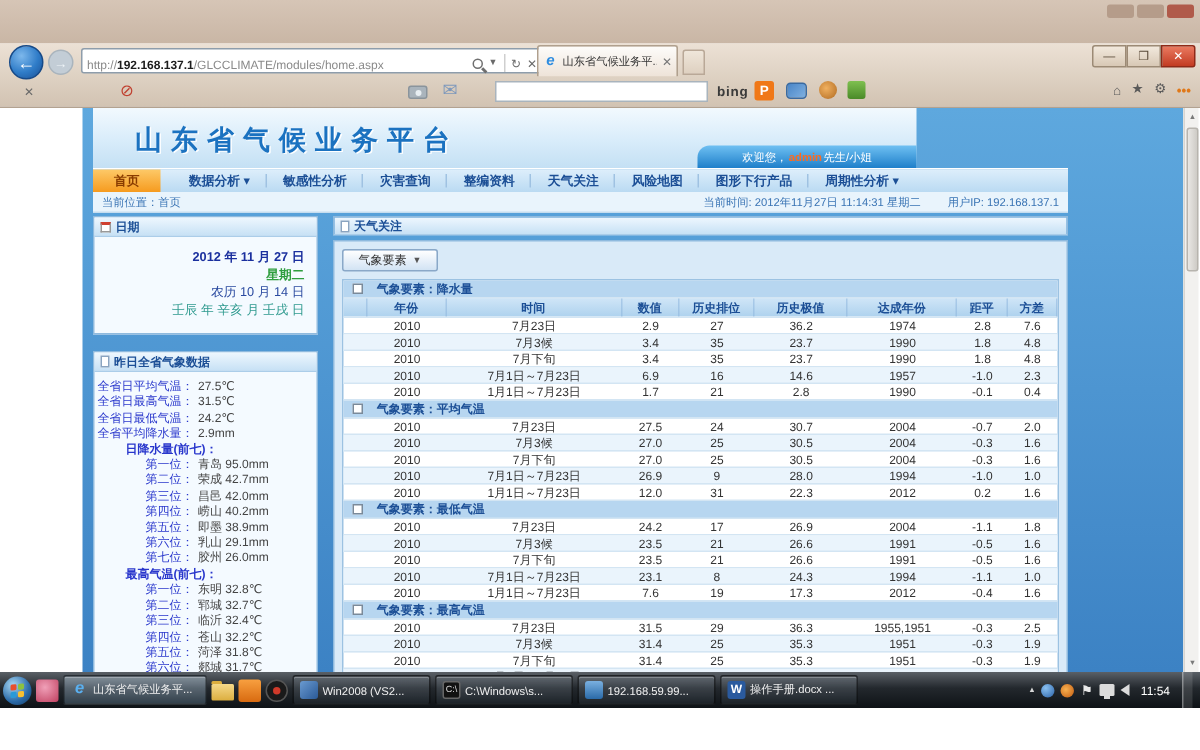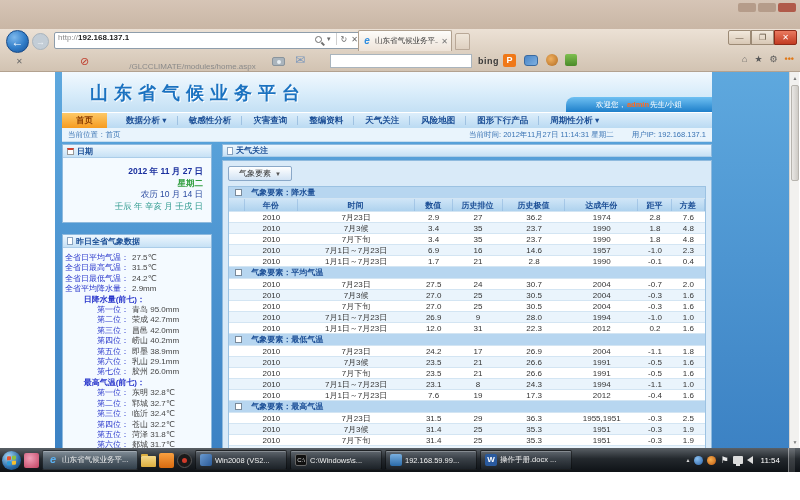--- a/index.html
+++ b/index.html
@@ -20,21 +20,21 @@
                border-bottom:1px solid #b3a290; }
   .row1 { position:absolute; left:0; top:0; width:800px; height:22px; }
   .btn-back { position:absolute; left:6px; top:1px; width:23px; height:23px; border-radius:50%;
               background:radial-gradient(circle at 35% 30%,#7db8ec,#2f7cc8 55%,#1a4f93);
               border:1px solid #174a88; color:#fff; font-size:12px; font-weight:bold;
               display:flex; align-items:center; justify-content:center; }
   .btn-fwd { position:absolute; left:32px; top:4px; width:17px; height:17px; border-radius:50%;
              background:#c3cdd6; border:1px solid #a9b4bd; color:#eef3f7; font-size:9px;
              display:flex; align-items:center; justify-content:center; }
   .addr { position:absolute; left:54px; top:3px; width:308px; height:17px; background:#fff;
-          border:1px solid #8e9dab; border-radius:2px; display:flex; align-items:flex-start;
+          border:1px solid #8e9dab; border-radius:2px; display:flex; align-items:flex-end;
           padding:0 3px; font-size:8px; }
   .addr .u-scheme { color:#8a8a8a; }
   .addr .u-host { color:#1c1c1c; font-weight:bold; }
   .addr .u-path { color:#8a8a8a; overflow:hidden; white-space:nowrap; flex:1;margin-top:29px; }
   .addr-icons { display:flex; align-items:center; gap:4px; color:#6a6a6a; }
   .mag { width:7px; height:7px; border:1.4px solid #6f6f6f; border-radius:50%; position:relative; }
   .mag::after { content:""; position:absolute; width:4px; height:1.5px; background:#6f6f6f;
                 transform:rotate(45deg); left:5px; top:6px; }
   .tiny { font-size:6px; } .i8 { font-size:8px; } .i9 { font-size:9px; }
   .sep-v { width:1px; height:12px; background:#cfcfcf; }
@@ -71,21 +71,21 @@
              background:linear-gradient(180deg,#7fc050,#4a8a28); }
   .r2-right { position:absolute; right:6px; top:3px; display:flex; gap:7px; align-items:center; color:#5a5a5a; }
   .dots { color:#e07818; font-weight:bold; font-size:9px; }
 
   
   .viewport { position:absolute; left:0; top:72px; width:789px; height:376px; background:#fff; overflow:hidden; }
   .shell { position:absolute; left:55px; top:0; width:734px; height:376px;
            background:linear-gradient(180deg,#5ea8de,#3c82c4); }
   .content { position:absolute; left:7px; top:0; width:650px; height:376px; }
 
-  .site-header { position:relative; width:650px; height:40px;
+  .site-header { position:relative; width:549px; height:40px;
                  background:linear-gradient(180deg,#f2f9fe 0%,#d8ecfa 55%,#c4e0f4 100%);text-align:right; }
   .site-title { position:absolute; left:28px; top:9px; font-size:18px; font-weight:bold; color:#1b72c0;
                 letter-spacing:6px; text-shadow:1px 1px 0 #ffffff; }
   .welcome { position:absolute; right:0; bottom:0; width:146px; height:15px;
              background:linear-gradient(180deg,#6fc0f2,#1e7fca); border-radius:8px 0 0 0;
              display:flex; align-items:center; justify-content:center; font-size:7.5px; color:#fff; }
   .welcome .usr { color:#ff6a1e; font-weight:bold; margin:0 1px; }
 
   .nav-bar { position:relative; width:650px; height:16px; background:linear-gradient(180deg,#ddeefb,#badaf2);
              border-top:1px solid #fff; display:flex; align-items:stretch; font-size:8.5px; font-weight:bold; color:#1c4f96; }

